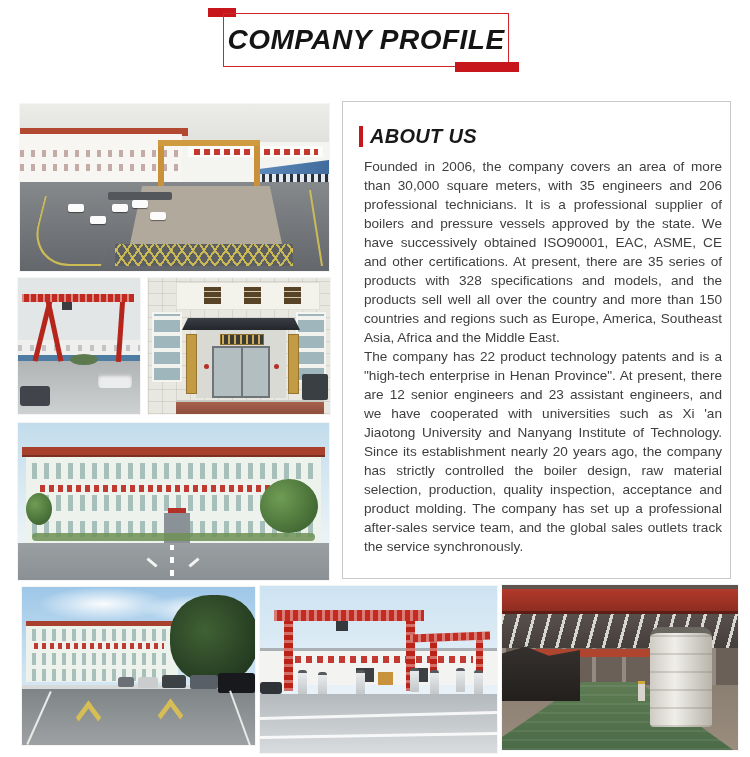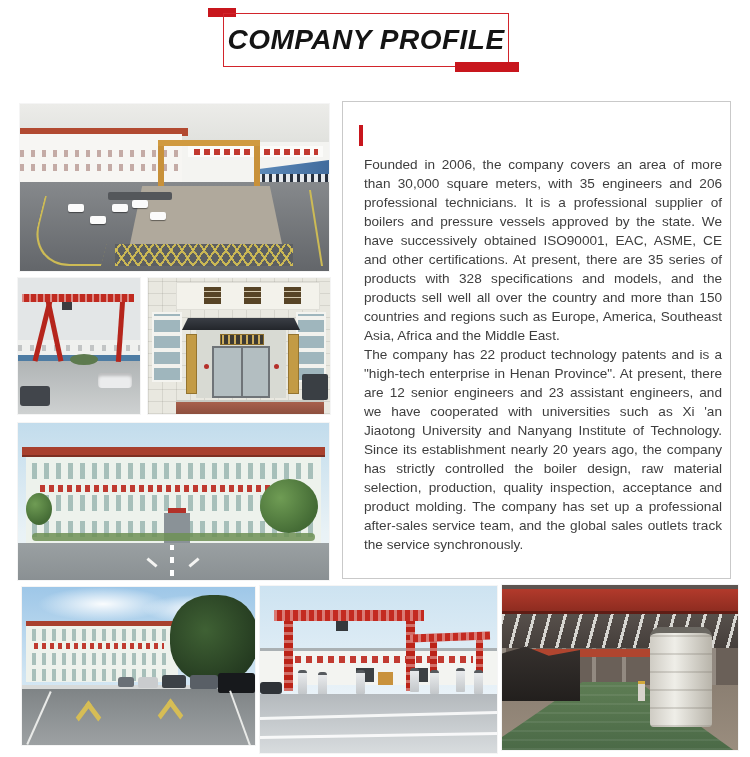--- a/index.html
+++ b/index.html
@@ -259,20 +259,21 @@
   <div class="d-tree" style="left:8px;top:70px;width:26px;height:32px;"></div>
   <div class="d-road"></div>
   <div class="d-centerline"></div>
   <div class="d-arrow" style="left:128px;top:138px;transform:rotate(40deg);"></div>
   <div class="d-arrow" style="left:170px;top:138px;transform:rotate(-40deg);"></div>
 </div>
 
 <div class="abs" id="about-box">
   <div class="about-head">
     <span class="red-tick"></span>
+    <h2 id="about-heading">ABOUT US</h2>
   </div>
   <p class="about-text">Founded in 2006, the company covers an area of more than 30,000 square meters, with 35 engineers and 206 professional technicians. It is a professional supplier of boilers and pressure vessels approved by the state. We have successively obtained ISO90001, EAC, ASME, CE and other certifications. At present, there are 35 series of products with 328 specifications and models, and the products sell well all over the country and more than 150 countries and regions such as Europe, America, Southeast Asia, Africa and the Middle East.</p>
   <p class="about-text">The company has 22 product technology patents and is a "high-tech enterprise in Henan Province". At present, there are 12 senior engineers and 23 assistant engineers, and we have cooperated with universities such as Xi 'an Jiaotong University and Nanyang Institute of Technology. Since its establishment nearly 20 years ago, the company has strictly controlled the boiler design, raw material selection, production, quality inspection, acceptance and product molding. The company has set up a professional after-sales service team, and the global sales outlets track the service synchronously.</p>
 </div>
 
 <div class="photo" id="photoE">
   <div class="e-sky"></div>
   <div class="e-cloud" style="left:16px;top:0;width:130px;height:34px;"></div>
   <div class="e-cloud" style="left:120px;top:8px;width:110px;height:28px;"></div>
   <div class="e-roof"></div>

